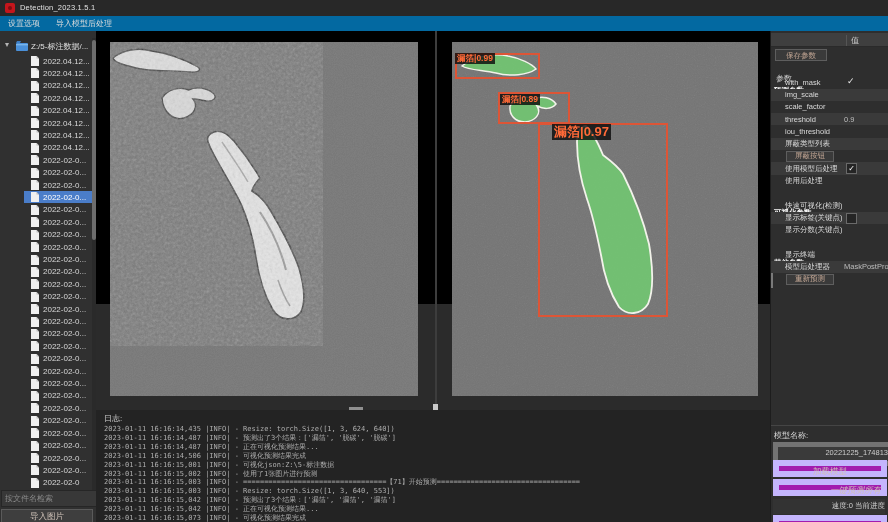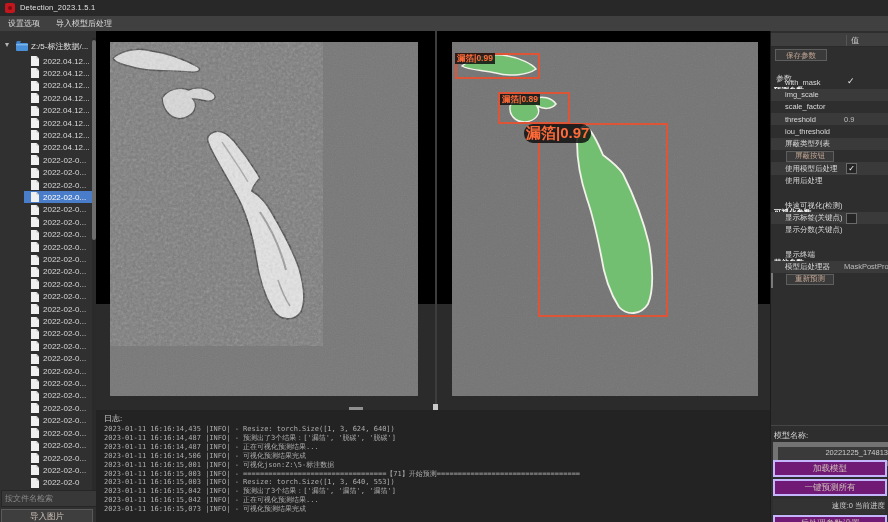--- a/index.html
+++ b/index.html
@@ -3,21 +3,21 @@
 <meta charset="utf-8">
 <style>
   html,body{margin:0;padding:0;background:#1e1e1e;}
   .app{position:relative;width:888px;height:522px;background:#2b2b2b;overflow:hidden;
        font-family:"Liberation Sans",sans-serif;color:#d6d6d6;font-size:8px;}
   
   .titlebar{position:absolute;left:0;top:0;width:888px;height:16px;background:#282828;}
   .app-icon{position:absolute;left:5px;top:3px;width:10px;height:10px;background:#c4161c;border-radius:2px;}
   .app-icon:after{content:"";position:absolute;left:3px;top:3px;width:4px;height:4px;border-radius:50%;background:#7e0d11;}
   .title{position:absolute;left:20px;top:3px;font-size:7.5px;color:#e2e2e2;letter-spacing:.2px;}
-  .menubar{position:absolute;left:0;top:16px;width:888px;height:15px;background:#404040;}
+  .menubar{position:absolute;left:0;top:16px;width:888px;height:15px;background:#0369a1;}
   .menu-item{display:inline-block;padding:2px 8px;font-size:8px;color:#dcdcdc;cursor:default;}
   
   .sidebar{position:absolute;left:0;top:31px;width:96px;height:491px;background:#303030;}
   .tree-root{position:absolute;left:0;top:9px;width:96px;height:13px;white-space:nowrap;}
   .caret{position:absolute;left:5px;top:0px;font-size:8px;color:#b5b5b5;}
   .folder-ic{position:absolute;left:16px;top:1px;width:12px;height:10px;}
   .root-label{position:absolute;left:31px;top:1px;font-size:8px;color:#e0e0e0;}
   .filelist{position:absolute;left:0;top:24px;width:92px;height:434px;overflow:hidden;}
   .file-row{position:relative;height:12.42px;white-space:nowrap;}
   .file-row .hl{position:absolute;left:24px;top:0;width:69px;height:12px;background:transparent;}
@@ -64,24 +64,24 @@
   .p-row .chk{position:absolute;left:76px;top:0px;font-size:9px;color:#eaeaea;}
   .cbx{position:absolute;left:75px;top:1px;width:9px;height:9px;background:#252525;border:1px solid #6a6a6a;
        font-size:8px;line-height:9px;color:#fff;text-align:center;}
   .p-inlinebtn{position:absolute;left:15px;top:0.5px;width:48px;height:11px;background:#3a3a3a;border:1px solid #5e5e5e;
        color:#c3a795;font-size:7.5px;line-height:8px;font-family:"Liberation Sans",sans-serif;padding:0;}
   .p-scroll-thumb{position:absolute;left:0px;top:242px;width:2px;height:15px;background:#7a7a7a;}
   .model-sec{position:absolute;left:0;top:394px;width:117px;height:97px;border-top:1px solid #454545;}
   .model-label{position:absolute;left:3px;top:4px;font-size:8px;color:#d9d9d9;}
   .model-field{position:absolute;left:2px;top:16px;width:110px;height:13px;background:#3a3a3a;border:5px solid #737373;
                font-size:7.5px;color:#cccccc;text-align:right;padding:1px 2px 0 0;overflow:hidden;white-space:nowrap;}
-  .rp-btn{position:absolute;left:2px;width:114px;background:#701a75;border:2px solid #c4b5fd;color:#cfc2b8;
+  .rp-btn{position:absolute;left:2px;width:114px;background:#a21caf;border:6px solid #c4b5fd;color:#cfc2b8;
           font-size:8.5px;font-family:"Liberation Sans",sans-serif;padding:0;}
   .rp-btn.load{top:34px;height:17px;}
-  .rp-btn.predict{top:53px;height:17px;text-align:center;padding-right:0;}
+  .rp-btn.predict{top:53px;height:17px;text-align:right;padding-right:0;font-style:italic;}
   .speed{position:absolute;left:2px;top:73px;width:112px;height:13px;background:#333333;font-size:7.5px;color:#d2d2d2;
          text-align:right;padding-top:2px;white-space:nowrap;overflow:hidden;}
   .rp-btn.bottom{top:89px;height:18px;}
 </style>
 </head>
 <body>
 
 <div class="app">
 
   <div class="titlebar">
@@ -292,37 +292,38 @@
           <path d="M58,64 C63,55 74,53 82,57 C90,53 100,56 104,62 C99,68 91,67 85,64 C90,72 83,79 73,80 C63,80 57,73 58,64 Z" fill="#72c672" fill-opacity="0.92" stroke="#f2f2ea" stroke-width="1.5"></path>
           <path d="M134,84 C141,90 146,101 151,113 C159,119 166,124 171,132 C181,152 191,177 197,202 C201,226 202,248 196,262 C189,273 175,274 167,265 C158,251 152,233 149,213 C145,193 141,174 135,157 C129,139 125,119 125,100 C125,90 129,84 134,84 Z" fill="#72c672" fill-opacity="0.92" stroke="#f2f2ea" stroke-width="1.8"></path>
         </g>
       </svg>
       <div id="detections">
           <div class="det-box" style="left: 3px; top: 11px; width: 85px; height: 26px;"></div>
           <div class="det-label" style="left: 3px; top: 11px; font-size: 8.5px;">漏箔|0.99</div>
           <div class="det-box" style="left: 46px; top: 50px; width: 72px; height: 32px;"></div>
           <div class="det-label" style="left: 48px; top: 52px; font-size: 8.5px;">漏箔|0.89</div>
           <div class="det-box" style="left: 86px; top: 81px; width: 130px; height: 194px;"></div>
-          <div class="det-label" style="left: 72px; top: 82px; font-size: 15px; border-radius: 9px;">漏箔|0.97</div>
+          <div class="det-label" style="left: 100px; top: 82px; font-size: 13px;">漏箔|0.97</div>
         </div>
     </div>
 
     <div class="split-v"></div>
     <div class="split-v-handle"></div>
     <div class="split-h-handle"></div>
   </div>
 
   <div class="logpane">
     <div class="log-title">日志:</div>
     <div class="loglines" id="loglines">
         <div class="log-line">2023-01-11 16:16:14,435 |INFO| - Resize: torch.Size([1, 3, 624, 640])</div>
         <div class="log-line">2023-01-11 16:16:14,487 |INFO| - 预测出了3个结果：['漏箔', '脱碳', '脱碳']</div>
         <div class="log-line">2023-01-11 16:16:14,487 |INFO| - 正在可视化预测结果...</div>
         <div class="log-line">2023-01-11 16:16:14,506 |INFO| - 可视化预测结果完成</div>
         <div class="log-line">2023-01-11 16:16:15,001 |INFO| - 可视化json:Z:\5-标注数据</div>
+        <div class="log-line">2023-01-11 16:16:15,002 |INFO| - 使用了1张图片进行预测</div>
         <div class="log-line">2023-01-11 16:16:15,003 |INFO| - ==================================【71】开始预测==================================</div>
         <div class="log-line">2023-01-11 16:16:15,003 |INFO| - Resize: torch.Size([1, 3, 640, 553])</div>
         <div class="log-line">2023-01-11 16:16:15,042 |INFO| - 预测出了3个结果：['漏箔', '漏箔', '漏箔']</div>
         <div class="log-line">2023-01-11 16:16:15,042 |INFO| - 正在可视化预测结果...</div>
         <div class="log-line">2023-01-11 16:16:15,073 |INFO| - 可视化预测结果完成</div>
       </div>
   </div>
 
   <div class="rightpanel">
     <div class="p-header">

